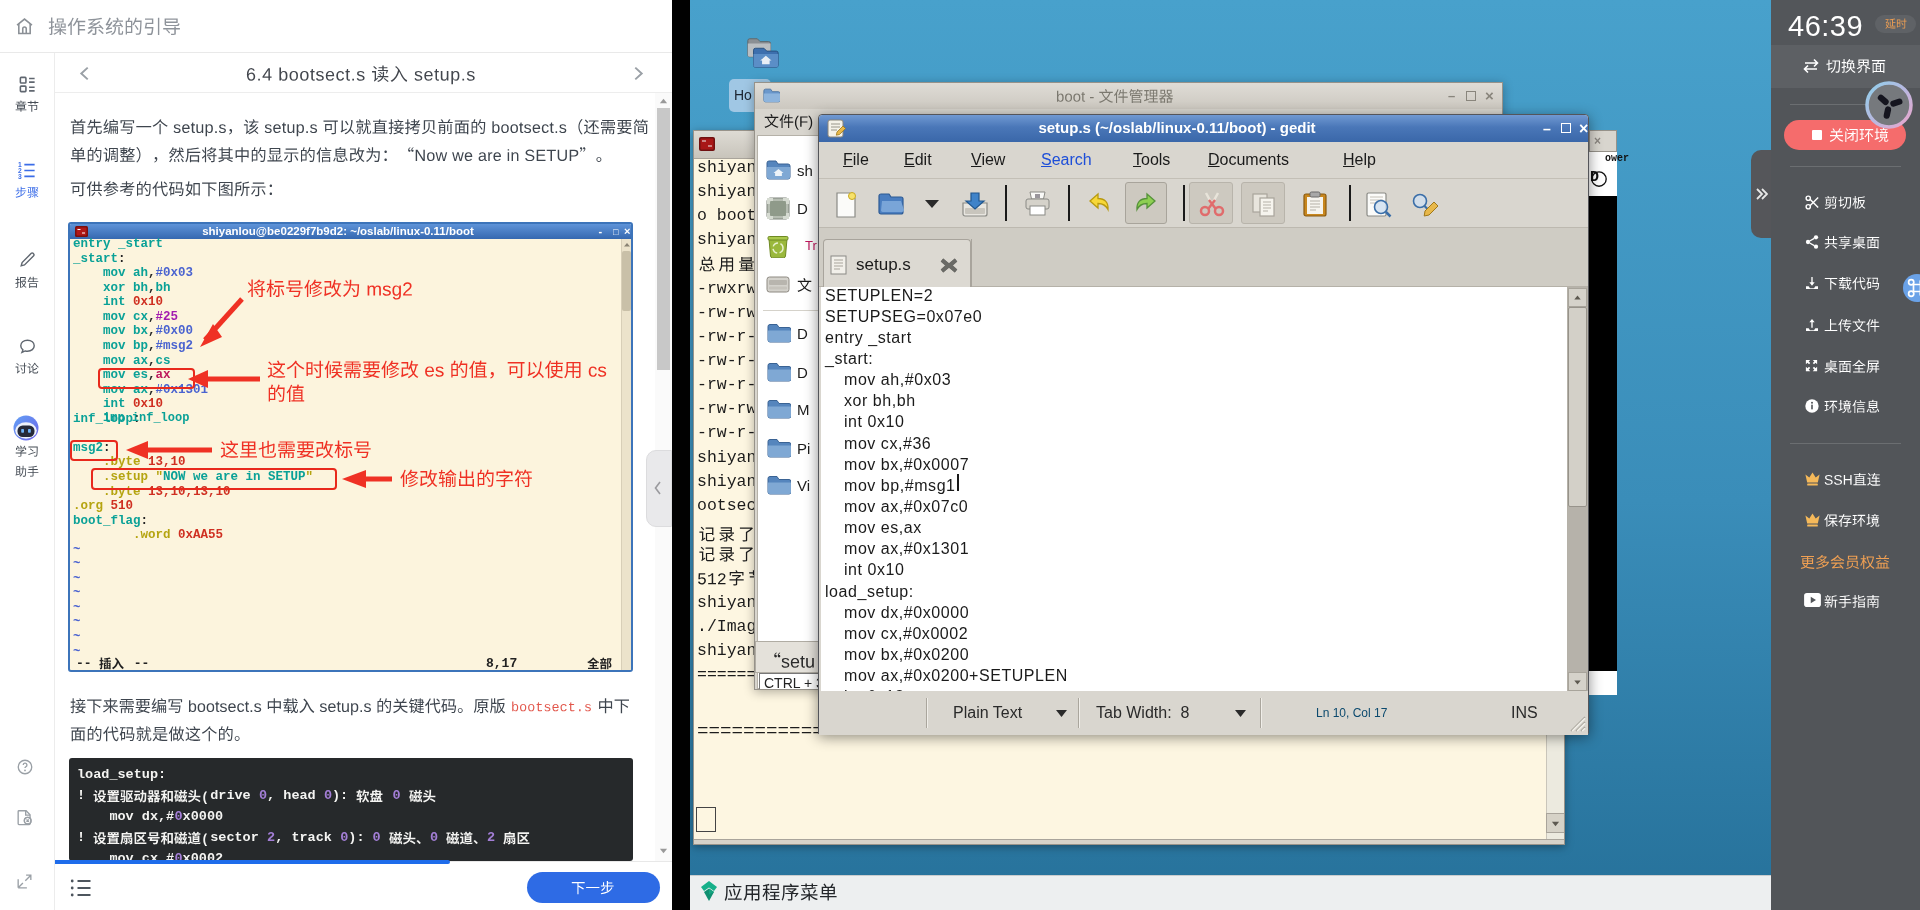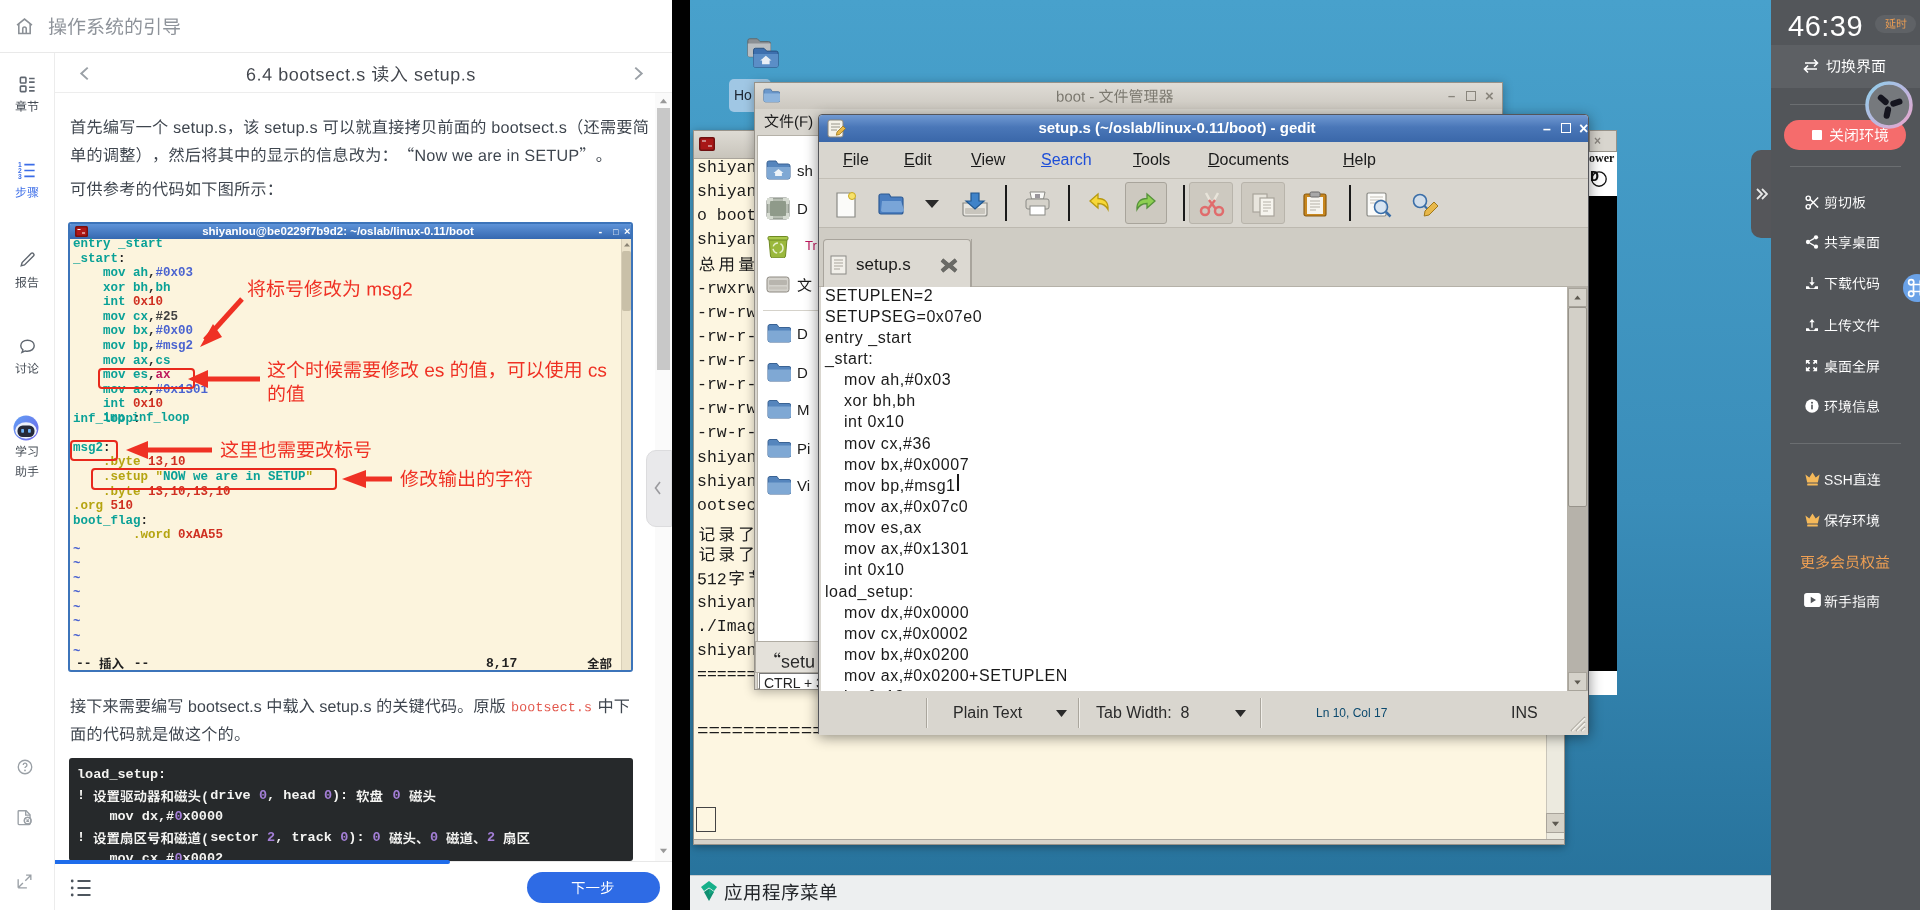--- a/index.html
+++ b/index.html
@@ -135,21 +135,21 @@
 <div style="position:absolute;left:551px;top:15px;width:11px;height:433px;background:#ece3cb;border-left:1px solid #d8cfb8"></div>
 <svg class="abs" style="left:553px;top:17px" width="8" height="8" viewBox="0 0 8 8">
           <path d="M1 5.5 4 2l3 3.5z" fill="#8a8373"></path>
         </svg>
 <div style="position:absolute;left:552px;top:27px;width:9px;height:60px;background:#c9c0a8;border-radius:2px"></div>
 <div style="position:absolute;left:3.0px;top:13.1px;font-family:'Liberation Mono',monospace;font-size:12.5px;font-weight:700;line-height:14.55px;white-space:pre"><span style="color:#0aa197">entry </span><span style="color:#0aa197">_start</span></div>
 <div style="position:absolute;left:3.0px;top:27.6px;font-family:'Liberation Mono',monospace;font-size:12.5px;font-weight:700;line-height:14.55px;white-space:pre"><span style="color:#0aa197">_start</span><span style="color:#222">:</span></div>
 <div style="position:absolute;left:33.0px;top:42.2px;font-family:'Liberation Mono',monospace;font-size:12.5px;font-weight:700;line-height:14.55px;white-space:pre"><span style="color:#0aa197">mov ah</span><span style="color:#222">,</span><span style="color:#4a63d0">#0x03</span></div>
 <div style="position:absolute;left:33.0px;top:56.8px;font-family:'Liberation Mono',monospace;font-size:12.5px;font-weight:700;line-height:14.55px;white-space:pre"><span style="color:#0aa197">xor bh</span><span style="color:#222">,</span><span style="color:#0aa197">bh</span></div>
 <div style="position:absolute;left:33.0px;top:71.3px;font-family:'Liberation Mono',monospace;font-size:12.5px;font-weight:700;line-height:14.55px;white-space:pre"><span style="color:#0aa197">int </span><span style="color:#cf2f21">0x10</span></div>
-<div style="position:absolute;left:33.0px;top:85.8px;font-family:'Liberation Mono',monospace;font-size:12.5px;font-weight:700;line-height:14.55px;white-space:pre"><span style="color:#0aa197">mov cx</span><span style="color:#222">,</span><span style="color:#404040">#25</span></div>
+<div style="position:absolute;left:33.0px;top:85.8px;font-family:'Liberation Mono',monospace;font-size:12.5px;font-weight:700;line-height:14.55px;white-space:pre"><span style="color:#0aa197">mov cx</span><span style="color:#222">,</span><span style="color:#a21caf">#25</span></div>
 <div style="position:absolute;left:33.0px;top:100.4px;font-family:'Liberation Mono',monospace;font-size:12.5px;font-weight:700;line-height:14.55px;white-space:pre"><span style="color:#0aa197">mov bx</span><span style="color:#222">,</span><span style="color:#4a63d0">#0x00</span></div>
 <div style="position:absolute;left:33.0px;top:115.0px;font-family:'Liberation Mono',monospace;font-size:12.5px;font-weight:700;line-height:14.55px;white-space:pre"><span style="color:#0aa197">mov bp</span><span style="color:#222">,</span><span style="color:#4a63d0">#msg2</span></div>
 <div style="position:absolute;left:33.0px;top:129.5px;font-family:'Liberation Mono',monospace;font-size:12.5px;font-weight:700;line-height:14.55px;white-space:pre"><span style="color:#0aa197">mov ax</span><span style="color:#222">,</span><span style="color:#0aa197">cs</span></div>
 <div style="position:absolute;left:33.0px;top:144.1px;font-family:'Liberation Mono',monospace;font-size:12.5px;font-weight:700;line-height:14.55px;white-space:pre"><span style="color:#0aa197">mov es</span><span style="color:#222">,</span><span style="color:#be185d">ax</span></div>
 <div style="position:absolute;left:33.0px;top:158.6px;font-family:'Liberation Mono',monospace;font-size:12.5px;font-weight:700;line-height:14.55px;white-space:pre"><span style="color:#0aa197">mov ax</span><span style="color:#222">,</span><span style="color:#4a63d0">#0x1301</span></div>
 <div style="position:absolute;left:33.0px;top:173.2px;font-family:'Liberation Mono',monospace;font-size:12.5px;font-weight:700;line-height:14.55px;white-space:pre"><span style="color:#0aa197">int </span><span style="color:#cf2f21">0x10</span></div>
 <div style="position:absolute;left:3.0px;top:187.7px;font-family:'Liberation Mono',monospace;font-size:12.5px;font-weight:700;line-height:14.55px;white-space:pre"><span style="color:#0aa197">inf_loop</span><span style="color:#222">:</span></div>
 <div style="position:absolute;left:33.0px;top:187px;font-family:Liberation Mono, monospace;font-size:12px;font-weight:700;line-height:14.55px;white-space:pre"><span style="color:#0aa197">imp </span><span style="color:#0aa197">inf_loop</span></div>
 <div style="position:absolute;left:3.0px;top:216.8px;font-family:'Liberation Mono',monospace;font-size:12.5px;font-weight:700;line-height:14.55px;white-space:pre"><span style="color:#0aa197">msg2</span><span style="color:#222">:</span></div>
 <div style="position:absolute;left:33.0px;top:231.3px;font-family:'Liberation Mono',monospace;font-size:12.5px;font-weight:700;line-height:14.55px;white-space:pre"><span style="color:#b5a410">.byte </span><span style="color:#cf2f21">13,10</span></div>
@@ -481,21 +481,21 @@
             <path d="M13.9 -14.6 13.5 -15.2C12.3 -14.7 11.2 -13.5 11.2 -11.9C11.2 -10.9 11.9 -10.2 12.7 -10.2C13.5 -10.2 13.9 -10.8 13.9 -11.3C13.9 -12 13.4 -12.5 12.8 -12.5C12.6 -12.5 12.4 -12.4 12.3 -12.3C12.3 -13.1 12.9 -14.1 13.9 -14.6ZM17.3 -14.6 16.9 -15.2C15.8 -14.7 14.7 -13.5 14.7 -11.9C14.7 -10.9 15.3 -10.2 16.1 -10.2C16.9 -10.2 17.3 -10.8 17.3 -11.3C17.3 -12 16.9 -12.5 16.2 -12.5C16 -12.5 15.8 -12.4 15.7 -12.3C15.7 -13.1 16.3 -14.1 17.3 -14.6Z M26.3 -2.6Q26.3 -1.3 25.3 -0.6Q24.3 0.2 22.5 0.2Q20.7 0.2 19.8 -0.4Q18.8 -1 18.5 -2.2L19.9 -2.5Q20.1 -1.7 20.7 -1.4Q21.4 -1 22.5 -1Q23.7 -1 24.3 -1.4Q24.8 -1.8 24.8 -2.5Q24.8 -3.1 24.4 -3.4Q24 -3.8 23.2 -4L22 -4.3Q20.7 -4.6 20.1 -5Q19.5 -5.3 19.2 -5.8Q18.9 -6.3 18.9 -7Q18.9 -8.3 19.8 -9Q20.7 -9.7 22.5 -9.7Q24.1 -9.7 25 -9.1Q25.9 -8.6 26.2 -7.3L24.8 -7.2Q24.6 -7.8 24.1 -8.1Q23.5 -8.5 22.5 -8.5Q21.4 -8.5 20.9 -8.1Q20.4 -7.8 20.4 -7.2Q20.4 -6.8 20.6 -6.5Q20.8 -6.2 21.3 -6Q21.7 -5.9 23 -5.5Q24.2 -5.2 24.8 -4.9Q25.4 -4.7 25.7 -4.4Q26 -4 26.2 -3.6Q26.3 -3.2 26.3 -2.6Z M29.4 -4.4Q29.4 -2.8 30.1 -1.9Q30.8 -1 32.1 -1Q33.1 -1 33.7 -1.4Q34.3 -1.8 34.6 -2.5L36 -2.1Q35.1 0.2 32.1 0.2Q30 0.2 28.9 -1.1Q27.8 -2.3 27.8 -4.8Q27.8 -7.2 28.9 -8.4Q30 -9.7 32 -9.7Q36.2 -9.7 36.2 -4.6V-4.4ZM34.6 -5.6Q34.4 -7.1 33.8 -7.8Q33.2 -8.5 32 -8.5Q30.8 -8.5 30.2 -7.7Q29.5 -7 29.4 -5.6Z M41.9 -0.1Q41.1 0.1 40.3 0.1Q38.4 0.1 38.4 -2V-8.4H37.3V-9.5H38.4L38.9 -11.6H40V-9.5H41.7V-8.4H40V-2.4Q40 -1.7 40.2 -1.4Q40.4 -1.1 41 -1.1Q41.3 -1.1 41.9 -1.2Z M44.8 -9.5V-3.5Q44.8 -2.5 45 -2Q45.1 -1.5 45.5 -1.3Q45.9 -1 46.7 -1Q47.9 -1 48.5 -1.8Q49.2 -2.6 49.2 -4V-9.5H50.8V-2Q50.8 -0.4 50.8 0H49.3Q49.3 -0 49.3 -0.2Q49.3 -0.4 49.3 -0.7Q49.3 -0.9 49.3 -1.6H49.2Q48.7 -0.6 48 -0.2Q47.3 0.2 46.2 0.2Q44.6 0.2 43.9 -0.6Q43.2 -1.4 43.2 -3.2V-9.5Z" fill="#2a2a2a"></path>
           </svg>
         </div>
 <div style="position:absolute;left:4px;top:590px;width:66px;height:18px;background:#fff;border:1px solid #777"></div>
 <div style="position:absolute;left:9.0px;top:592.1px;font-family:Liberation Sans, sans-serif;font-size:14px;font-weight:400;color:#222;line-height:16px;white-space:pre;">CTRL + 3</div>
 </div>
 <div class="abs" style="left:899px;top:130px;width:28px;height:565px;background:#000">
 <div style="position:absolute;left:0px;top:0px;width:28px;height:22px;background:#d8d5ce;border:1px solid #96928a"></div>
 <div style="position:absolute;left:5.0px;top:2.0px;font-family:'Liberation Sans',sans-serif;font-size:12px;font-weight:700;color:#8a8680;line-height:18px;white-space:pre;">×</div>
 <div style="position:absolute;left:0px;top:22px;width:28px;height:44px;background:#fff"></div>
-<div style="position:absolute;left:0.0px;top:20.5px;font-family:Liberation Serif, serif;font-size:12px;font-weight:700;color:#111;line-height:15px;white-space:pre;">ower</div>
+<div style="position:absolute;left:16px;top:20.5px;font-family:Liberation Mono, monospace;font-size:10px;font-weight:700;color:#111;line-height:15px;white-space:pre;">ower</div>
 <div style="position:absolute;left:1.0px;top:36.8px;font-family:'Liberation Mono',monospace;font-size:15px;font-weight:700;color:#111;line-height:22px;white-space:pre;">D</div>
 <svg class="abs" style="left:1px;top:40px" width="18" height="18" viewBox="0 0 20 20" fill="none" stroke="#111" stroke-width="1.5">
           <circle cx="10" cy="10" r="8"></circle>
         </svg>
 <div style="position:absolute;left:0px;top:541px;width:28px;height:24px;background:#fff"></div>
 </div>
 <div class="abs" style="left:128px;top:114px;width:771px;height:620px;background:#d9d6cf;border:1px solid #54555a;border-radius:4px 4px 0 0;box-shadow:0 3px 14px rgba(0,0,0,.45)">
 <div class="abs" style="left:0;top:0;width:769px;height:27px;background:linear-gradient(180deg,#7099d2 0%,#4a77b8 45%,#3a67a9 100%);border-radius:4px 4px 0 0"></div>
 <svg class="abs" style="left:8px;top:4px" width="19" height="19" viewBox="0 0 19 19">
           <rect x="1" y="1" width="15" height="17" rx="2" fill="#f5f2e8" stroke="#8a857a" stroke-width="1"></rect>

